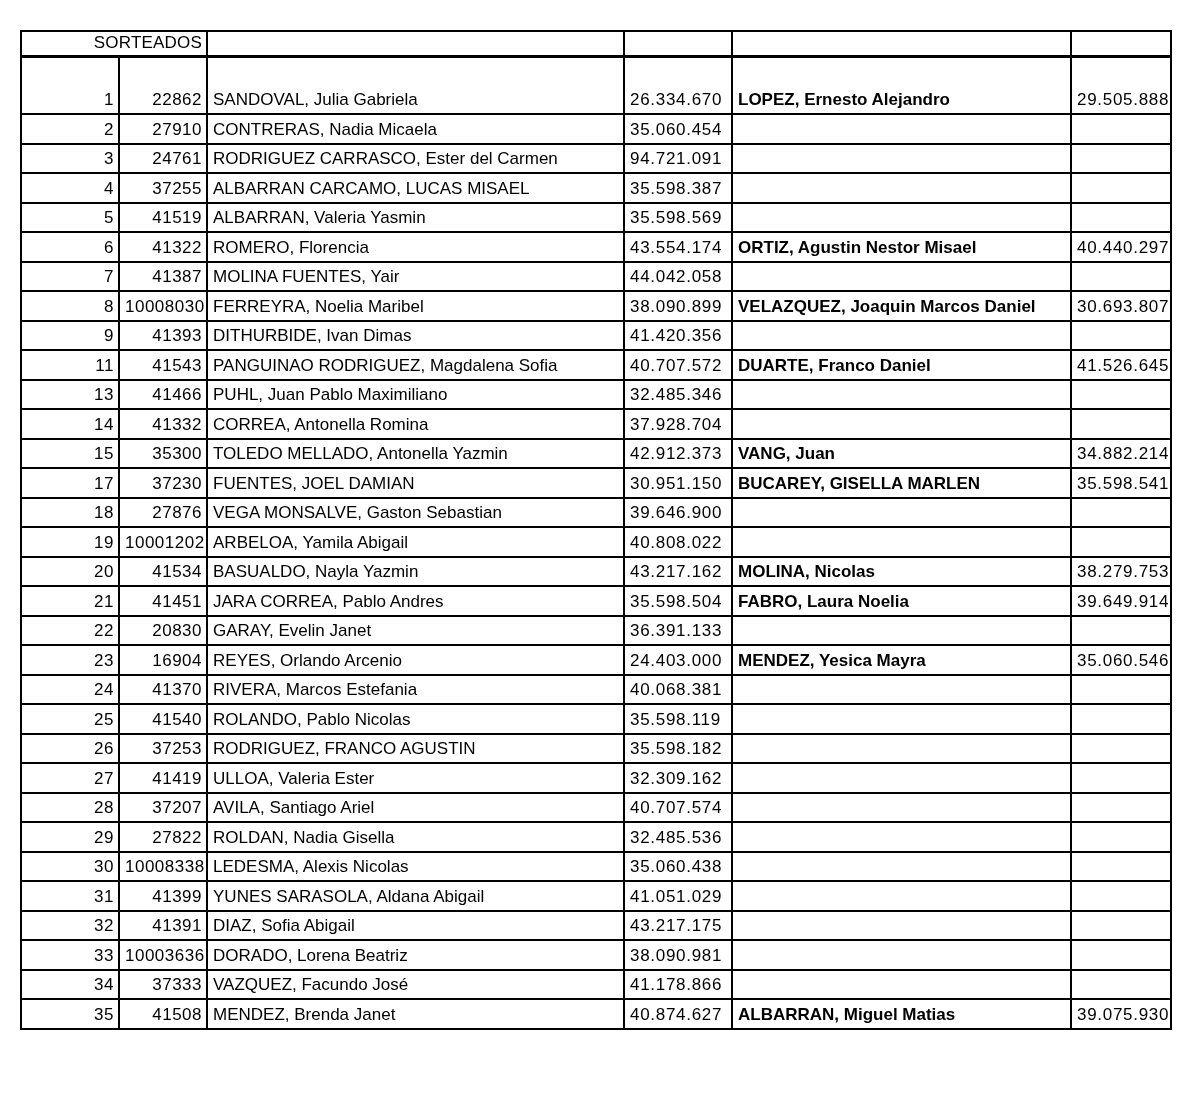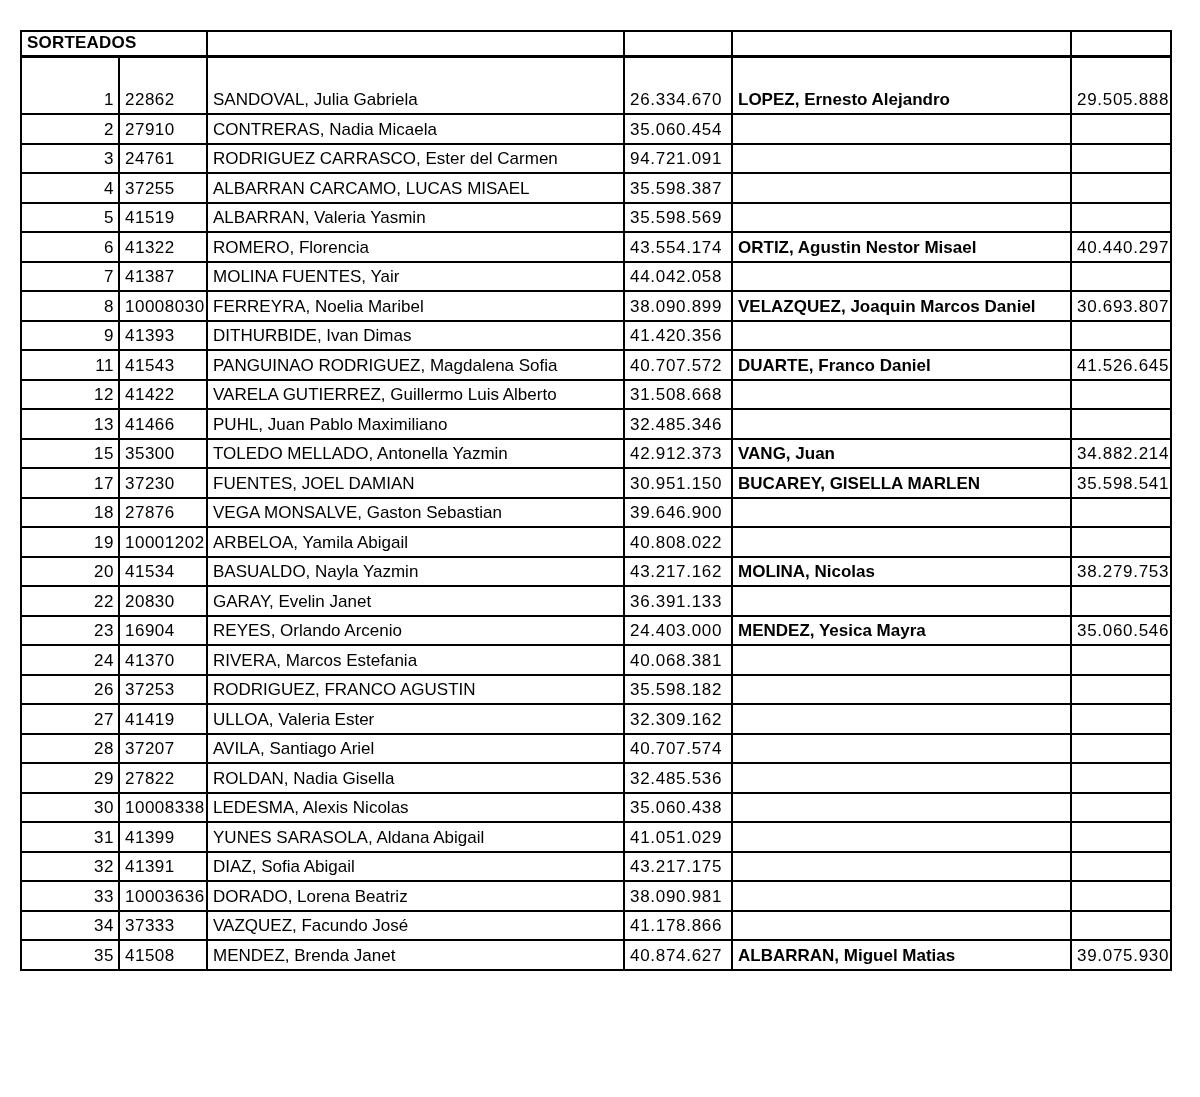--- a/index.html
+++ b/index.html
@@ -35,31 +35,31 @@
     padding: 0 4px 3px 5px;
     height: 24.5px;
   }
   tr.header-row td {
     height: 22px;
     border-bottom-width: 3px;
     vertical-align: middle;
     padding-bottom: 1px;
   }
   td.hdr {
-    font-weight: bold;
-    text-align: left;
+    font-weight: normal;
+    text-align: right;
     font-size: 16.5px;
     letter-spacing: 0.2px;
   }
   tr.tall td {
     height: 52px;
     vertical-align: bottom;
   }
   .c-num  { text-align: right; letter-spacing: 0.5px; }
-  .c-id   { letter-spacing: 0.5px; }
+  .c-id   { text-align: right; letter-spacing: 0.5px; }
   .c-name { text-align: left; margin-left: 27px; }
   .c-dni  { text-align: left; letter-spacing: 0.7px; margin-left: 32px; }
   .c-name2{ text-align: left; font-weight: bold; }
   .c-dni2 { text-align: right; letter-spacing: 0.7px; margin-top: 8px; }
 </style>
 </head>
 <body>
 
 <div class="sheet">
   <table class="grid">
@@ -153,32 +153,32 @@
   </tr>
         <tr>
     <td class="c-num">11</td>
     <td class="c-id">41543</td>
     <td class="c-name">PANGUINAO RODRIGUEZ, Magdalena Sofia</td>
     <td class="c-dni">40.707.572</td>
     <td class="c-name2">DUARTE, Franco Daniel</td>
     <td class="c-dni2">41.526.645</td>
   </tr>
         <tr>
-    <td class="c-num">12</td>
-    <td class="c-id">41422</td>
-    <td class="c-name">VARELA GUTIERREZ, Guillermo Luis Alberto</td>
-    <td class="c-dni">31.508.668</td>
-    <td class="c-name2"></td>
-    <td class="c-dni2"></td>
-  </tr>
-        <tr>
     <td class="c-num">13</td>
     <td class="c-id">41466</td>
     <td class="c-name">PUHL, Juan Pablo Maximiliano</td>
     <td class="c-dni">32.485.346</td>
+    <td class="c-name2"></td>
+    <td class="c-dni2"></td>
+  </tr>
+        <tr>
+    <td class="c-num">14</td>
+    <td class="c-id">41332</td>
+    <td class="c-name">CORREA, Antonella Romina</td>
+    <td class="c-dni">37.928.704</td>
     <td class="c-name2"></td>
     <td class="c-dni2"></td>
   </tr>
         <tr>
     <td class="c-num">15</td>
     <td class="c-id">35300</td>
     <td class="c-name">TOLEDO MELLADO, Antonella Yazmin</td>
     <td class="c-dni">42.912.373</td>
     <td class="c-name2">VANG, Juan</td>
     <td class="c-dni2">34.882.214</td>
@@ -209,20 +209,28 @@
   </tr>
         <tr>
     <td class="c-num">20</td>
     <td class="c-id">41534</td>
     <td class="c-name">BASUALDO, Nayla Yazmin</td>
     <td class="c-dni">43.217.162</td>
     <td class="c-name2">MOLINA, Nicolas</td>
     <td class="c-dni2">38.279.753</td>
   </tr>
         <tr>
+    <td class="c-num">21</td>
+    <td class="c-id">41451</td>
+    <td class="c-name">JARA CORREA, Pablo Andres</td>
+    <td class="c-dni">35.598.504</td>
+    <td class="c-name2">FABRO, Laura Noelia</td>
+    <td class="c-dni2">39.649.914</td>
+  </tr>
+        <tr>
     <td class="c-num">22</td>
     <td class="c-id">20830</td>
     <td class="c-name">GARAY, Evelin Janet</td>
     <td class="c-dni">36.391.133</td>
     <td class="c-name2"></td>
     <td class="c-dni2"></td>
   </tr>
         <tr>
     <td class="c-num">23</td>
     <td class="c-id">16904</td>
@@ -233,20 +241,28 @@
   </tr>
         <tr>
     <td class="c-num">24</td>
     <td class="c-id">41370</td>
     <td class="c-name">RIVERA, Marcos Estefania</td>
     <td class="c-dni">40.068.381</td>
     <td class="c-name2"></td>
     <td class="c-dni2"></td>
   </tr>
         <tr>
+    <td class="c-num">25</td>
+    <td class="c-id">41540</td>
+    <td class="c-name">ROLANDO, Pablo Nicolas</td>
+    <td class="c-dni">35.598.119</td>
+    <td class="c-name2"></td>
+    <td class="c-dni2"></td>
+  </tr>
+        <tr>
     <td class="c-num">26</td>
     <td class="c-id">37253</td>
     <td class="c-name">RODRIGUEZ, FRANCO AGUSTIN</td>
     <td class="c-dni">35.598.182</td>
     <td class="c-name2"></td>
     <td class="c-dni2"></td>
   </tr>
         <tr>
     <td class="c-num">27</td>
     <td class="c-id">41419</td>

